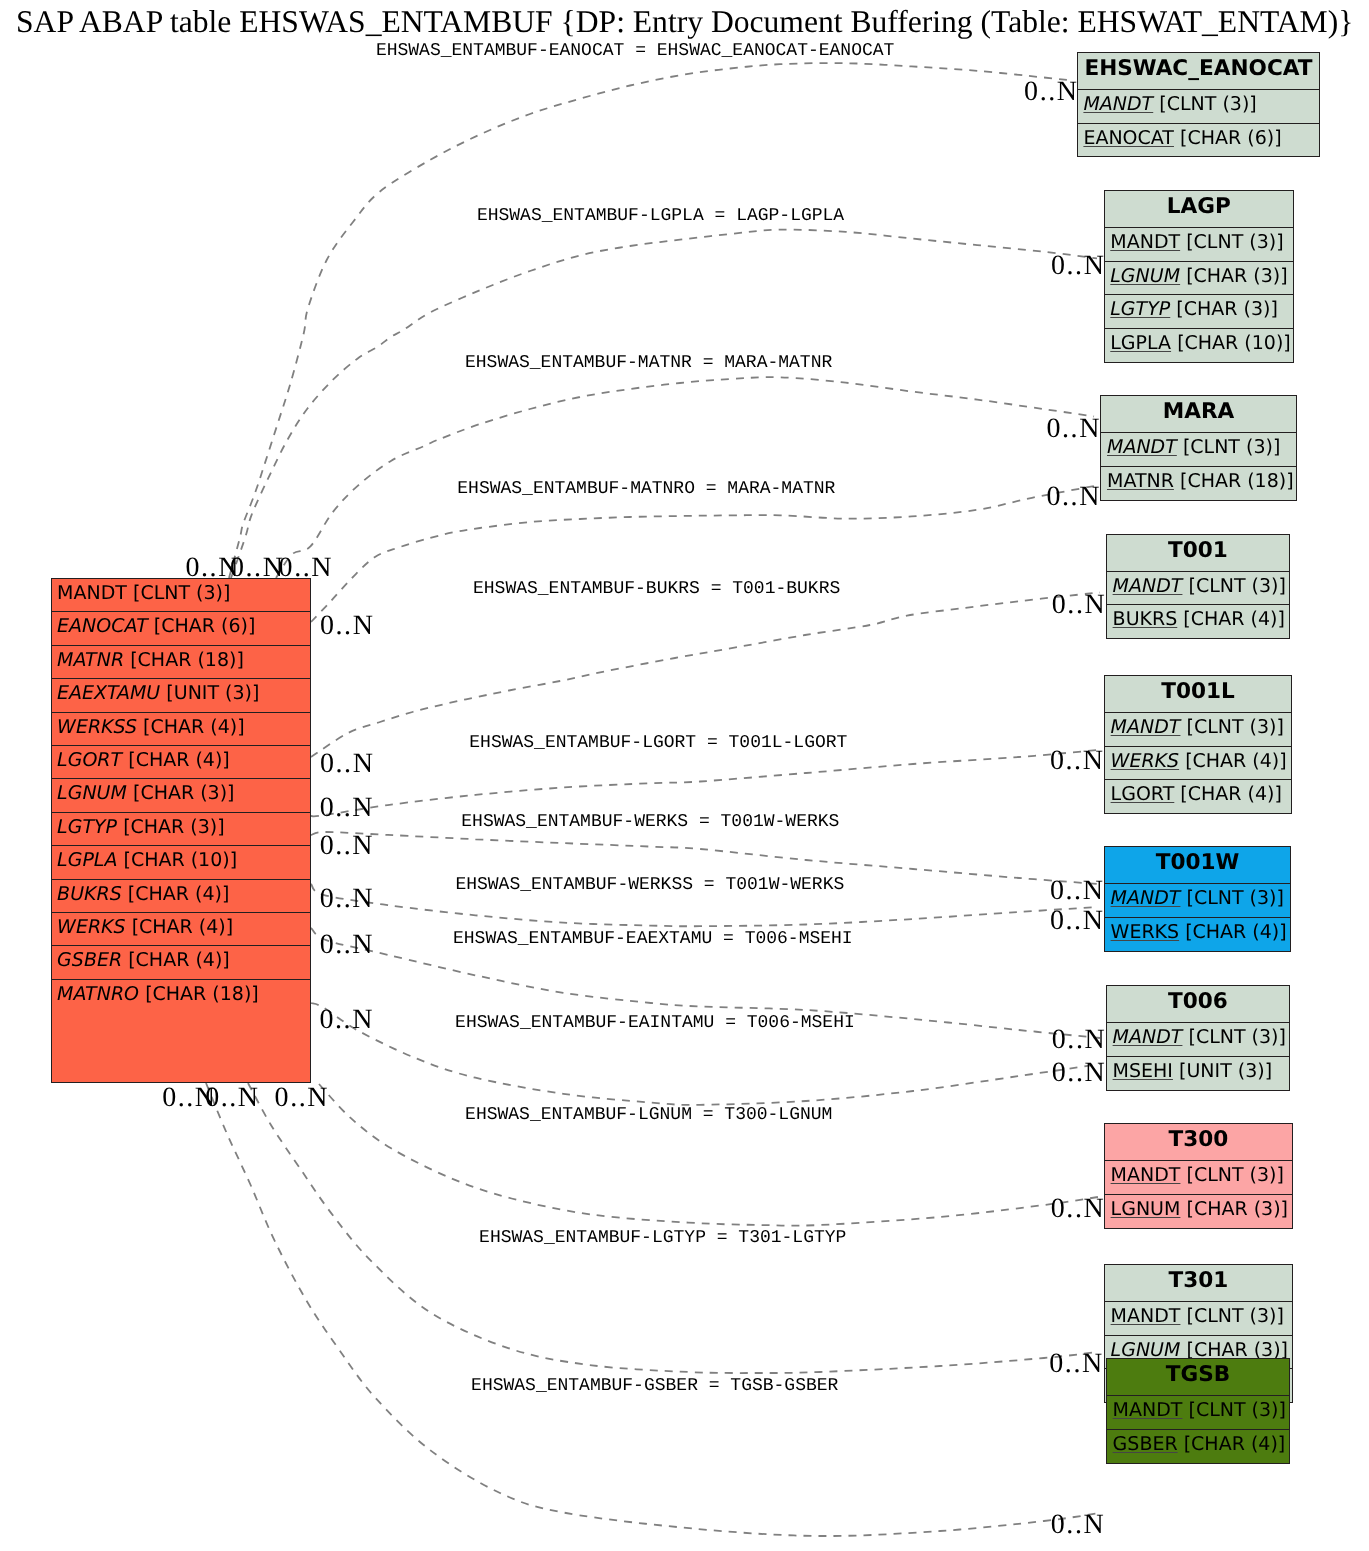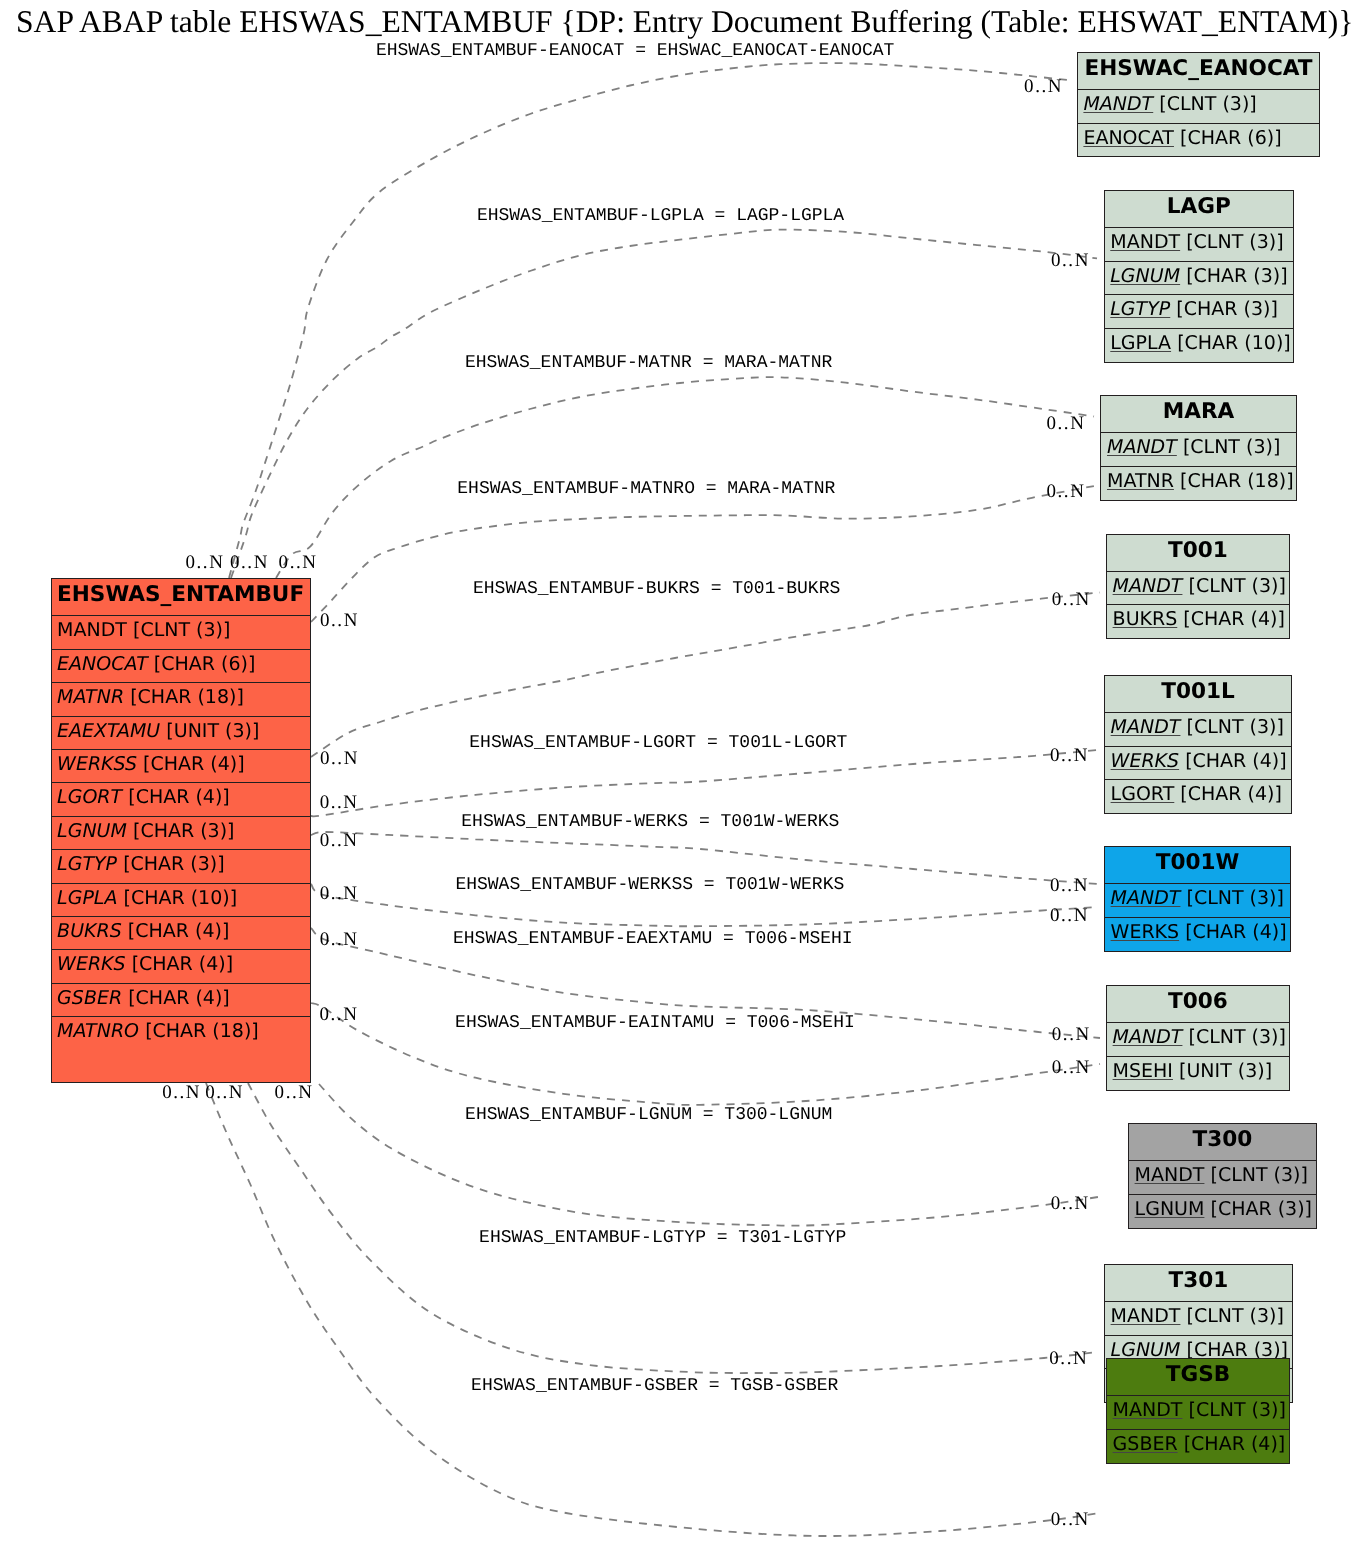--- a/index.html
+++ b/index.html
@@ -17,21 +17,21 @@
        border-bottom:1.7px solid #231f20;white-space:nowrap;overflow:hidden;}
   .entity .e-row{box-sizing:border-box;font-size:19px;white-space:nowrap;overflow:hidden;
        border-bottom:1.7px solid #231f20;padding-left:5.6px;}
   .entity .e-row:last-child{border-bottom:none;}
   .entity .fname{font-style:normal;}
   .entity .fname.it{font-style:italic;}
   .entity .fname.ul{text-decoration:underline;text-underline-offset:1.5px;
        text-decoration-thickness:1px;text-decoration-color:#454545;}
   .entity .ftype:before{content:" ";}
   .rel-label{position:absolute;font-size:18px;white-space:nowrap;font-family:Liberation Mono, monospace;}
-  .card-label{position:absolute;font-size:19px;white-space:nowrap;letter-spacing:1.55px;text-align:right;}
+  .card-label{position:absolute;font-size:28px;white-space:nowrap;letter-spacing:1.55px;text-align:right;}
 </style>
 </head>
 <body>
 
 <div id="stage">
 
   <div id="diagram-title">SAP ABAP table EHSWAS_ENTAMBUF {DP: Entry Document Buffering (Table: EHSWAT_ENTAM)}</div>
 
   <svg id="edges" width="1369" height="1551" viewBox="0 0 1369 1551">
     <path d="M229.0,578.0 C230.8,571.4 237.3,547.7 239.7,538.5 C242.1,529.3 240.8,530.6 243.4,523.0 C246.0,515.4 251.5,502.9 255.1,492.8 C258.7,482.7 261.2,474.6 265.1,462.6 C269.0,450.6 274.4,433.8 278.6,420.7 C282.8,407.6 286.1,398.3 290.3,383.8 C294.5,369.3 300.8,346.1 303.7,333.5 C306.6,320.9 304.1,320.6 307.9,308.4 C311.7,296.1 319.2,274.4 326.7,260.0 C334.2,245.6 344.1,233.4 353.0,222.0 C361.9,210.6 367.2,201.8 380.0,191.5 C392.8,181.2 413.3,169.5 430.0,160.0 C446.7,150.5 463.3,142.2 480.0,134.5 C496.7,126.8 513.3,120.0 530.0,114.0 C546.7,108.0 563.3,103.5 580.0,98.7 C596.7,94.0 613.3,89.4 630.0,85.5 C646.7,81.6 663.3,78.1 680.0,75.3 C696.7,72.5 713.3,70.3 730.0,68.5 C746.7,66.7 760.7,65.1 780.0,64.2 C799.3,63.3 823.8,62.8 845.7,63.2 C867.6,63.6 889.6,65.1 911.5,66.4 C933.4,67.7 955.3,69.0 977.2,70.8 C999.1,72.6 1027.2,75.8 1043.0,77.4 C1058.8,79.0 1067.2,80.0 1072.0,80.5" fill="none" stroke="#808080" stroke-width="1.8" stroke-dasharray="8,7"></path>
@@ -43,21 +43,20 @@
     <path d="M311.0,835.0 C313.6,834.5 313.5,832.0 326.3,832.0 C339.1,832.0 362.9,833.7 387.7,834.9 C412.5,836.1 446.1,837.9 475.4,839.3 C504.6,840.7 534.0,841.9 563.2,843.1 C592.5,844.3 628.1,845.6 650.9,846.6 C673.7,847.6 674.1,846.8 700.0,849.0 C725.9,851.2 770.5,856.7 806.0,860.0 C841.5,863.3 877.5,866.0 913.0,869.0 C948.5,872.0 988.2,875.5 1019.0,878.0 C1049.8,880.5 1084.8,883.0 1098.0,884.0" fill="none" stroke="#808080" stroke-width="1.8" stroke-dasharray="8,7"></path>
     <path d="M311.0,884.0 C313.1,885.8 310.6,891.4 323.4,894.9 C336.2,898.4 362.4,901.7 387.7,905.1 C413.0,908.5 446.1,912.4 475.4,915.3 C504.6,918.2 534.0,920.9 563.2,922.6 C592.5,924.3 628.1,925.0 650.9,925.6 C673.7,926.2 674.1,926.4 700.0,926.2 C725.9,926.0 770.5,925.7 806.0,924.5 C841.5,923.3 877.5,921.1 913.0,919.0 C948.5,916.9 988.2,914.0 1019.0,912.0 C1049.8,910.0 1084.8,907.8 1098.0,907.0" fill="none" stroke="#808080" stroke-width="1.8" stroke-dasharray="8,7"></path>
     <path d="M311.0,928.0 C313.6,930.0 313.5,935.7 326.3,940.2 C339.1,944.7 362.9,948.9 387.7,954.8 C412.5,960.6 446.1,969.0 475.4,975.3 C504.6,981.6 534.0,988.2 563.2,992.8 C592.5,997.4 628.1,1000.7 650.9,1003.0 C673.7,1005.3 674.1,1005.3 700.0,1006.5 C725.9,1007.7 770.5,1007.9 806.0,1010.0 C841.5,1012.1 877.5,1015.7 913.0,1019.0 C948.5,1022.3 987.8,1026.8 1019.0,1030.0 C1050.2,1033.2 1086.5,1036.7 1100.0,1038.0" fill="none" stroke="#808080" stroke-width="1.8" stroke-dasharray="8,7"></path>
     <path d="M311.0,1003.0 C313.1,1003.8 315.5,1002.9 323.4,1007.5 C331.3,1012.1 342.9,1022.4 358.5,1030.9 C374.1,1039.4 397.5,1050.9 417.0,1058.7 C436.5,1066.5 451.0,1071.9 475.4,1077.7 C499.8,1083.5 534.0,1089.7 563.2,1093.8 C592.5,1097.9 628.1,1100.8 650.9,1102.6 C673.7,1104.4 674.1,1105.1 700.0,1104.8 C725.9,1104.5 770.5,1103.3 806.0,1101.0 C841.5,1098.7 877.5,1095.2 913.0,1091.0 C948.5,1086.8 987.8,1080.5 1019.0,1076.0 C1050.2,1071.5 1086.5,1066.0 1100.0,1064.0" fill="none" stroke="#808080" stroke-width="1.8" stroke-dasharray="8,7"></path>
     <path d="M319.0,1084.0 C324.3,1089.7 338.9,1107.5 350.9,1118.2 C362.9,1128.9 374.4,1138.3 391.1,1148.3 C407.9,1158.3 431.3,1170.0 451.4,1178.4 C471.5,1186.8 488.2,1192.5 511.6,1198.5 C535.0,1204.5 562.5,1210.6 591.9,1214.6 C621.3,1218.6 660.3,1220.9 688.3,1222.6 C716.3,1224.3 738.0,1224.6 760.0,1225.0 C782.0,1225.4 790.0,1226.3 820.0,1225.0 C850.0,1223.7 902.7,1220.3 940.0,1217.0 C977.3,1213.7 1017.7,1208.3 1044.0,1205.0 C1070.3,1201.7 1089.0,1198.3 1098.0,1197.0" fill="none" stroke="#808080" stroke-width="1.8" stroke-dasharray="8,7"></path>
     <path d="M248.0,1083.0 C251.8,1089.9 262.1,1110.3 270.5,1124.2 C278.9,1138.1 288.6,1151.7 298.7,1166.4 C308.8,1181.1 318.8,1196.9 330.8,1212.6 C342.9,1228.3 354.3,1244.1 371.0,1260.8 C387.7,1277.5 407.8,1298.3 431.2,1313.0 C454.6,1327.7 484.8,1340.5 511.6,1349.2 C538.4,1357.9 562.5,1361.5 591.9,1365.3 C621.3,1369.1 660.3,1370.7 688.3,1372.0 C716.3,1373.3 738.0,1373.0 760.0,1373.0 C782.0,1373.0 790.0,1373.2 820.0,1372.0 C850.0,1370.8 902.7,1368.3 940.0,1366.0 C977.3,1363.7 1017.7,1360.3 1044.0,1358.0 C1070.3,1355.7 1089.0,1353.0 1098.0,1352.0" fill="none" stroke="#808080" stroke-width="1.8" stroke-dasharray="8,7"></path>
     <path d="M206.0,1083.0 C209.4,1091.2 218.9,1115.3 226.3,1132.2 C233.7,1149.1 242.3,1166.4 250.4,1184.5 C258.4,1202.6 265.2,1221.3 274.6,1240.7 C284.0,1260.1 296.0,1282.9 306.7,1301.0 C317.4,1319.1 327.4,1333.1 338.8,1349.2 C350.2,1365.3 359.8,1380.6 375.0,1397.4 C390.2,1414.2 409.2,1434.1 430.0,1450.0 C450.8,1465.9 477.3,1482.5 500.0,1493.0 C522.7,1503.5 533.0,1507.0 566.0,1513.0 C599.0,1519.0 655.7,1525.2 698.0,1529.0 C740.3,1532.8 779.7,1535.7 820.0,1536.0 C860.3,1536.3 902.7,1533.5 940.0,1531.0 C977.3,1528.5 1017.3,1524.0 1044.0,1521.0 C1070.7,1518.0 1090.7,1514.3 1100.0,1513.0" fill="none" stroke="#808080" stroke-width="1.8" stroke-dasharray="8,7"></path>
   </svg>
 
   <div class="entity" style="left:50.5px;top:578.0px;width:260.2px;height:504.99999999999994px;background:#fd6347">
-    <div class="e-hdr" style="height:37.4px;line-height:32.4px">EHSWAS_ENTAMBUF</div>
     <div class="e-row" style="height:33.4px;line-height:29.4px"><span class="fname">MANDT</span><span class="ftype">[CLNT (3)]</span></div>
     <div class="e-row" style="height:33.4px;line-height:29.4px"><span class="fname it">EANOCAT</span><span class="ftype">[CHAR (6)]</span></div>
     <div class="e-row" style="height:33.4px;line-height:29.4px"><span class="fname it">MATNR</span><span class="ftype">[CHAR (18)]</span></div>
     <div class="e-row" style="height:33.4px;line-height:29.4px"><span class="fname it">EAEXTAMU</span><span class="ftype">[UNIT (3)]</span></div>
     <div class="e-row" style="height:33.4px;line-height:29.4px"><span class="fname it">WERKSS</span><span class="ftype">[CHAR (4)]</span></div>
     <div class="e-row" style="height:33.4px;line-height:29.4px"><span class="fname it">LGORT</span><span class="ftype">[CHAR (4)]</span></div>
     <div class="e-row" style="height:33.4px;line-height:29.4px"><span class="fname it">LGNUM</span><span class="ftype">[CHAR (3)]</span></div>
     <div class="e-row" style="height:33.4px;line-height:29.4px"><span class="fname it">LGTYP</span><span class="ftype">[CHAR (3)]</span></div>
     <div class="e-row" style="height:33.4px;line-height:29.4px"><span class="fname it">LGPLA</span><span class="ftype">[CHAR (10)]</span></div>
     <div class="e-row" style="height:33.4px;line-height:29.4px"><span class="fname it">BUKRS</span><span class="ftype">[CHAR (4)]</span></div>
@@ -96,21 +95,21 @@
   <div class="entity" style="left:1104.0px;top:846.0px;width:187.0px;height:105.69999999999999px;background:#0ea5e9">
     <div class="e-hdr" style="height:37.4px;line-height:32.4px">T001W</div>
     <div class="e-row" style="height:33.4px;line-height:29.4px"><span class="fname it ul">MANDT</span><span class="ftype">[CLNT (3)]</span></div>
     <div class="e-row" style="height:33.4px;line-height:29.4px"><span class="fname ul">WERKS</span><span class="ftype">[CHAR (4)]</span></div>
   </div>
   <div class="entity" style="left:1106.0px;top:985.0px;width:184.0px;height:105.69999999999999px;background:#cedcd0">
     <div class="e-hdr" style="height:37.4px;line-height:32.4px">T006</div>
     <div class="e-row" style="height:33.4px;line-height:29.4px"><span class="fname it ul">MANDT</span><span class="ftype">[CLNT (3)]</span></div>
     <div class="e-row" style="height:33.4px;line-height:29.4px"><span class="fname ul">MSEHI</span><span class="ftype">[UNIT (3)]</span></div>
   </div>
-  <div class="entity" style="left:1128px;top:1123.0px;width:189.0px;height:105.69999999999999px;background:#a3a3a3">
+  <div class="entity" style="left:1104.0px;top:1123.0px;width:189.0px;height:105.69999999999999px;background:#fca5a5">
     <div class="e-hdr" style="height:37.4px;line-height:32.4px">T300</div>
     <div class="e-row" style="height:33.4px;line-height:29.4px"><span class="fname ul">MANDT</span><span class="ftype">[CLNT (3)]</span></div>
     <div class="e-row" style="height:33.4px;line-height:29.4px"><span class="fname ul">LGNUM</span><span class="ftype">[CHAR (3)]</span></div>
   </div>
   <div class="entity" style="left:1104.0px;top:1263.8px;width:189.0px;height:139.1px;background:#cedcd0">
     <div class="e-hdr" style="height:37.4px;line-height:32.4px">T301</div>
     <div class="e-row" style="height:33.4px;line-height:29.4px"><span class="fname ul">MANDT</span><span class="ftype">[CLNT (3)]</span></div>
     <div class="e-row" style="height:33.4px;line-height:29.4px"><span class="fname it ul">LGNUM</span><span class="ftype">[CHAR (3)]</span></div>
     <div class="e-row" style="height:33.4px;line-height:29.4px"><span class="fname ul">LGTYP</span><span class="ftype">[CHAR (3)]</span></div>
   </div>

